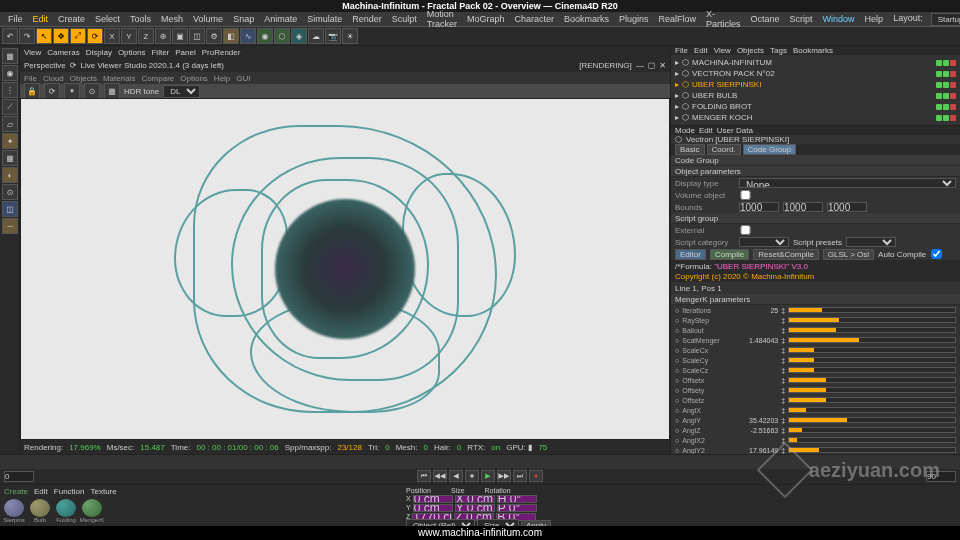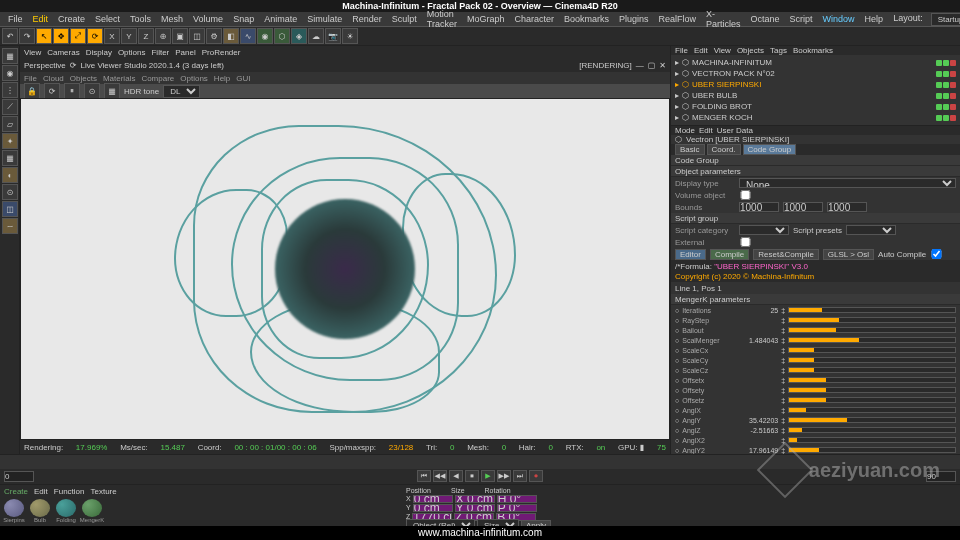--- a/index.html
+++ b/index.html
@@ -23,21 +23,21 @@
 .viewport-area { flex: 1; display: flex; flex-direction: column; background: #393939; }
 .vp-tabs { height: 12px; background: #2a2a2a; display: flex; align-items: center; padding: 0 4px; gap: 6px; font-size: 8px; }
 .vp-title { height: 14px; background: #2a2a2a; display: flex; align-items: center; padding: 0 4px; font-size: 8px; gap: 4px; }
 .vp-sub { height: 12px; background: #333; display: flex; align-items: center; padding: 0 4px; gap: 6px; font-size: 8px; color: #999; }
 .vp-hdr { height: 14px; background: #4a4a4a; display: flex; align-items: center; padding: 0 4px; gap: 4px; font-size: 8px; }
 .viewport { flex: 1; background: #e8e8e8; position: relative; border: 1px solid #222; display: flex; align-items: center; justify-content: center; }
 .fractal { width: 380px; height: 320px; position: relative; }
 .fractal-core { position: absolute; left: 50%; top: 50%; transform: translate(-50%, -50%); width: 140px; height: 140px; background: radial-gradient(circle, #3a2a4a 0%, #2a3a3a 40%, #4a8a8a 100%); border-radius: 50%; filter: blur(1px); }
 .fractal-web { position: absolute; inset: 0; }
 .web-line { position: absolute; border: 2px solid #5aa0a0; background: transparent; border-radius: 40% 60% 55% 45%; }
-.vp-status { height: 14px; background: #2a2a2a; display: flex; align-items: center; padding: 0 4px; font-size: 8px; gap: 6px; justify-content: space-between; }
+.vp-status { height: 14px; background: #2a2a2a; display: flex; align-items: center; padding: 0 4px; font-size: 8px; gap: 6px; }
 .vp-status .green { color: #5c5; }
 .vp-status .orange { color: #fa0; }
 .right-panel { width: 290px; background: #393939; border-left: 1px solid #222; display: flex; flex-direction: column; font-size: 8px; overflow: hidden; }
 .panel-menu { height: 12px; background: #2a2a2a; display: flex; align-items: center; padding: 0 4px; gap: 6px; }
 .obj-tree { background: #333; padding: 2px 4px; border-bottom: 1px solid #222; }
 .obj-row { display: flex; align-items: center; height: 11px; gap: 3px; }
 .obj-row .dots { display: flex; gap: 1px; margin-left: auto; }
 .obj-row .dot { width: 6px; height: 6px; border-radius: 1px; }
 .obj-row.sel { color: #ffaa00; }
 .attr-header { height: 12px; background: #2a2a2a; display: flex; align-items: center; padding: 0 4px; gap: 4px; }
@@ -206,21 +206,21 @@
           <div class="web-line" style="left:25%;top:60%;width:50%;height:35%;border-radius:50% 50% 40% 60%"></div>
         </div>
         <div class="fractal-core"></div>
       </div>
     </div>
     <div class="vp-status">
       <span>Rendering:</span>
       <span class="green">17.969%</span>
       <span>Ms/sec:</span>
       <span class="green">15.487</span>
-      <span>Coord:</span>
+      <span>Time:</span>
       <span class="green">00 : 00 : 01/00 : 00 : 06</span>
       <span>Spp/maxspp:</span>
       <span class="orange">23/128</span>
       <span>Tri:</span>
       <span class="green">0</span>
       <span>Mesh:</span>
       <span class="green">0</span>
       <span>Hair:</span>
       <span class="green">0</span>
       <span>RTX:</span>
@@ -328,28 +328,28 @@
         <input type="checkbox" style="">
       </div>
       <div class="attr-row">
         <span class="label">Bounds</span>
         <input style="width: 40px;" value="1000">
         <input style="width: 40px;" value="1000">
         <input style="width: 40px;" value="1000">
       </div>
       <div class="attr-sec-head">Script group</div>
       <div class="attr-row">
+        <span class="label">External</span>
+        <input type="checkbox" style="">
+      </div>
+      <div class="attr-row">
         <span class="label">Script category</span>
         <select class="dropdown" style="width:50px"></select>
         <span>Script presets</span>
         <select class="dropdown" style="width:50px"></select>
-      </div>
-      <div class="attr-row">
-        <span class="label">External</span>
-        <input type="checkbox" style="">
       </div>
       <div class="attr-row">
         <button class="btn-small blue">Editor</button>
         <button class="btn-small green">Compile</button>
         <button class="btn-small">Reset&amp;Compile</button>
         <button class="btn-small">GLSL &gt; Osl</button>
         <span>Auto Compile</span>
         <input type="checkbox" checked="" style="">
       </div>
       <div class="script-box">

